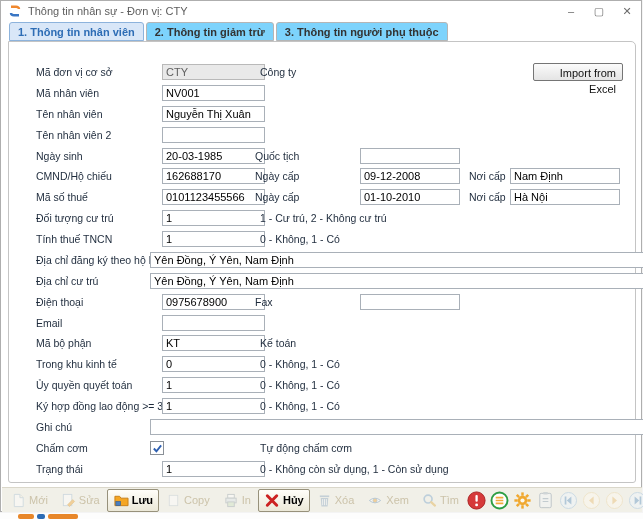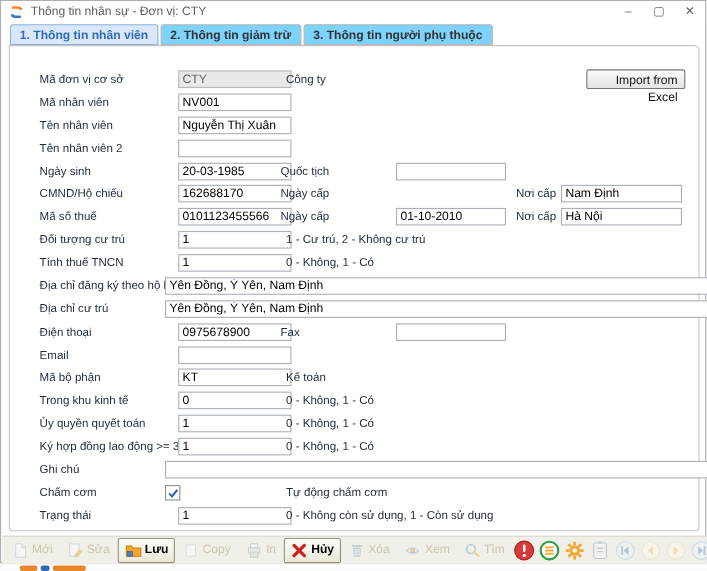--- a/index.html
+++ b/index.html
@@ -143,20 +143,21 @@
       <div class="form-row" style="top: 106px;">
         <span class="f-label">Ngày sinh</span>
         <input class="f-input in1" value="20-03-1985" style="">
         <span class="f-label2">Quốc tịch</span>
         <input class="f-input in2" value="" style="">
       </div>
       <div class="form-row" style="top: 126px;">
         <span class="f-label">CMND/Hộ chiếu</span>
         <input class="f-input in1" value="162688170" style="">
         <span class="f-label2">Ngày cấp</span>
+        <input class="f-input in2" value="09-12-2008" style="">
         <span class="f-label3">Nơi cấp</span>
         <input class="f-input in3" value="Nam Định" style="">
       </div>
       <div class="form-row" style="top: 147px;">
         <span class="f-label">Mã số thuế</span>
         <input class="f-input in1" value="0101123455566" style="">
         <span class="f-label2">Ngày cấp</span>
         <input class="f-input in2" value="01-10-2010" style="">
         <span class="f-label3">Nơi cấp</span>
         <input class="f-input in3" value="Hà Nội" style="">

